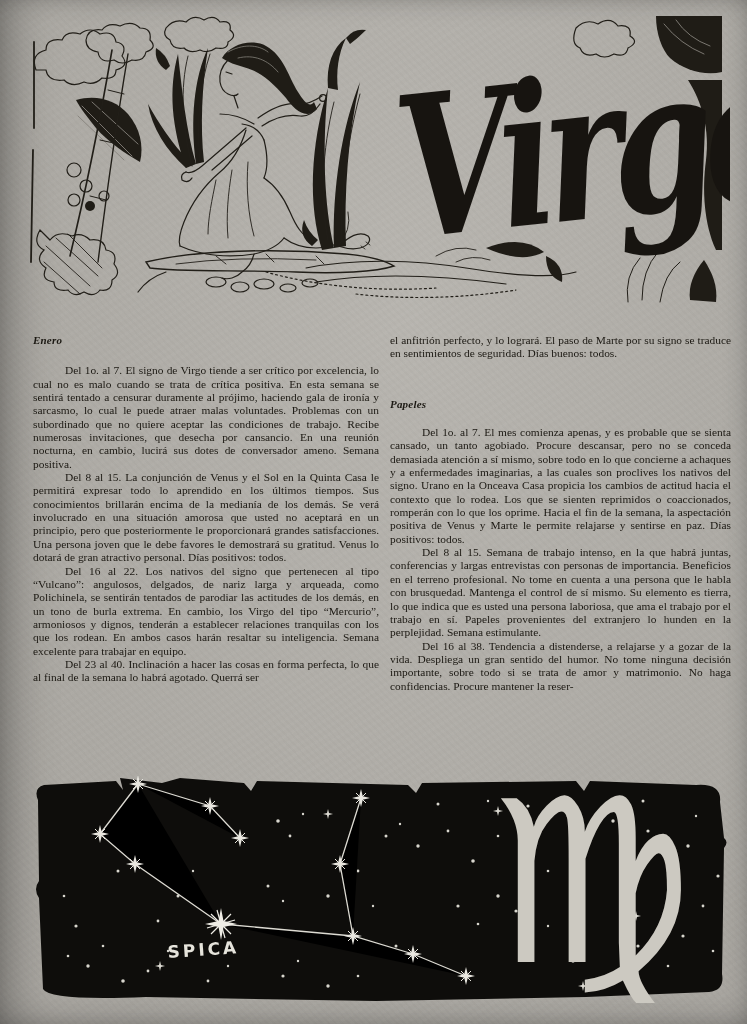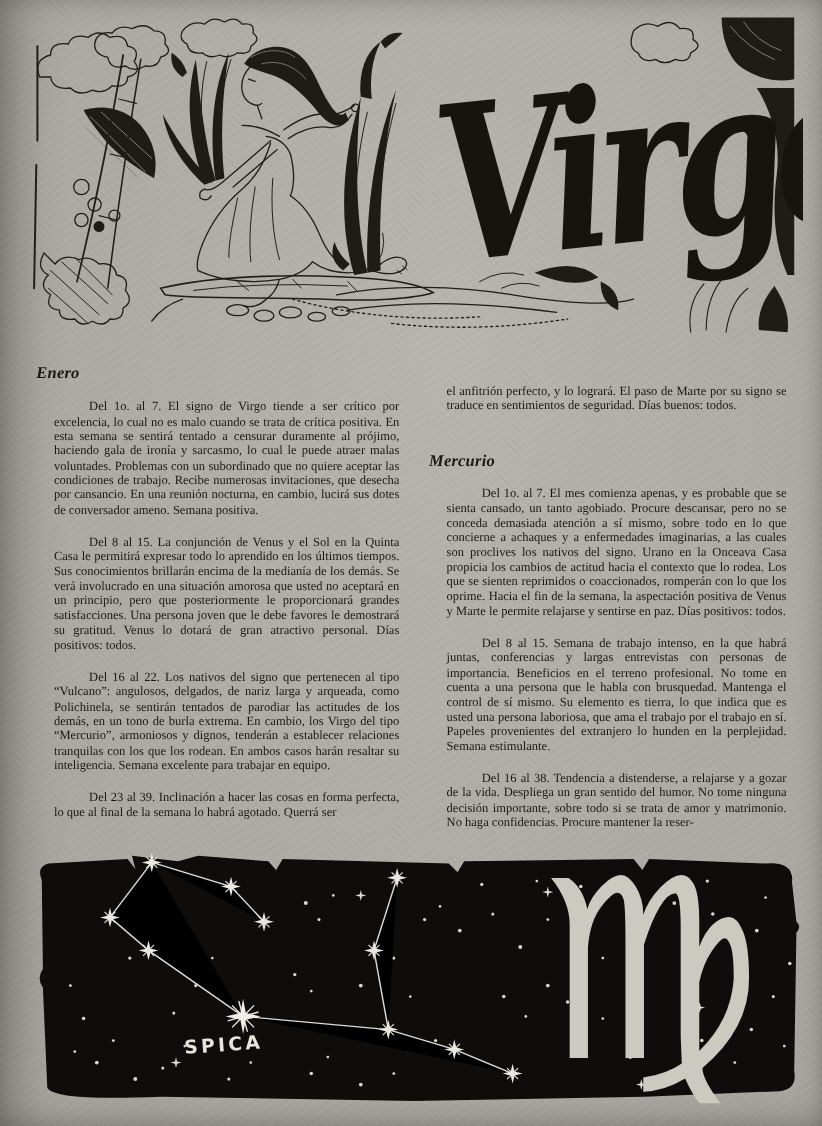--- a/index.html
+++ b/index.html
@@ -21,23 +21,23 @@
                 inset 0 14px 30px -22px rgba(0,0,0,0.18);
     color:#17140e;
   }
   .banner{position:absolute;left:16px;top:10px;width:714px;height:312px;}
   .banner svg{display:block;}
   .col{position:absolute;top:334px;text-align:justify;
        font-size:11.4px;line-height:13.35px;color:#1b1812;
        text-rendering:optimizeLegibility;}
   .col-left{left:33px;width:346px;}
   .col-right{left:390px;width:341px;}
-  .month{font-style:italic;font-weight:bold;font-size:15px;margin:0 0 17px 0;letter-spacing:.2px;font-family:Liberation Serif, serif;}
+  .month{font-style:italic;font-weight:bold;font-size:11px;margin:0 0 17px 0;letter-spacing:.2px;font-family:Liberation Serif, serif;}
   .col-right .month{margin-top:37px;margin-bottom:15px;}
-  .col p{margin:16px;text-indent:32px;}
+  .col p{margin:0;text-indent:32px;}
   .col p.cont{text-indent:0;}
   .star-panel{position:absolute;left:28px;top:776px;width:704px;height:238px;}
   .star-panel svg{display:block;}
 </style>
 </head>
 <body>
 
 <div class="page">
 
   <div class="banner">
@@ -141,26 +141,26 @@
 
       <text x="382" y="160" font-family="DejaVu Serif, serif" font-style="italic" font-weight="bold" font-size="148" letter-spacing="-11" fill="#171410" stroke="none" transform="rotate(-6 545 150) scale(1,1.32)">Virgo</text>
     </svg>
   </div>
 
   <div class="col col-left">
     <h3 class="month">Enero</h3>
     <p>Del 1o. al 7. El signo de Virgo tiende a ser crítico por excelencia, lo cual no es malo cuando se trata de crítica positiva. En esta semana se sentirá tentado a censurar duramente al prójimo, haciendo gala de ironía y sarcasmo, lo cual le puede atraer malas voluntades. Problemas con un subordinado que no quiere aceptar las condiciones de trabajo. Recibe numerosas invitaciones, que desecha por cansancio. En una reunión nocturna, en cambio, lucirá sus dotes de conversador ameno. Semana positiva.</p>
     <p>Del 8 al 15. La conjunción de Venus y el Sol en la Quinta Casa le permitirá expresar todo lo aprendido en los últimos tiempos. Sus conocimientos brillarán encima de la medianía de los demás. Se verá involucrado en una situación amorosa que usted no aceptará en un principio, pero que posteriormente le proporcionará grandes satisfacciones. Una persona joven que le debe favores le demostrará su gratitud. Venus lo dotará de gran atractivo personal. Días positivos: todos.</p>
     <p>Del 16 al 22. Los nativos del signo que pertenecen al tipo “Vulcano”: angulosos, delgados, de nariz larga y arqueada, como Polichinela, se sentirán tentados de parodiar las actitudes de los demás, en un tono de burla extrema. En cambio, los Virgo del tipo “Mercurio”, armoniosos y dignos, tenderán a establecer relaciones tranquilas con los que los rodean. En ambos casos harán resaltar su inteligencia. Semana excelente para trabajar en equipo.</p>
-    <p>Del 23 al 39. Inclinación a hacer las cosas en forma perfecta, lo que al final de la semana lo habrá agotado. Querrá ser</p>
+    <p>Del 23 al 40. Inclinación a hacer las cosas en forma perfecta, lo que al final de la semana lo habrá agotado. Querrá ser</p>
   </div>
 
   <div class="col col-right">
     <p class="cont">el anfitrión perfecto, y lo logrará. El paso de Marte por su signo se traduce en sentimientos de seguridad. Días buenos: todos.</p>
-    <h3 class="month">Mercurio</h3>
+    <h3 class="month">Papeles</h3>
     <p>Del 1o. al 7. El mes comienza apenas, y es probable que se sienta cansado, un tanto agobiado. Procure descansar, pero no se conceda demasiada atención a sí mismo, sobre todo en lo que concierne a achaques y a enfermedades imaginarias, a las cuales son proclives los nativos del signo. Urano en la Onceava Casa propicia los cambios de actitud hacia el contexto que lo rodea. Los que se sienten reprimidos o coaccionados, romperán con lo que los oprime. Hacia el fin de la semana, la aspectación positiva de Venus y Marte le permite relajarse y sentirse en paz. Días positivos: todos.</p>
     <p>Del 8 al 15. Semana de trabajo intenso, en la que habrá juntas, conferencias y largas entrevistas con personas de importancia. Beneficios en el terreno profesional. No tome en cuenta a una persona que le habla con brusquedad. Mantenga el control de sí mismo. Su elemento es tierra, lo que indica que es usted una persona laboriosa, que ama el trabajo por el trabajo en sí. Papeles provenientes del extranjero lo hunden en la perplejidad. Semana estimulante.</p>
     <p>Del 16 al 38. Tendencia a distenderse, a relajarse y a gozar de la vida. Despliega un gran sentido del humor. No tome ninguna decisión importante, sobre todo si se trata de amor y matrimonio. No haga confidencias. Procure mantener la reser-</p>
   </div>
 
   <div class="star-panel">
     <svg width="704" height="238" viewBox="0 0 704 238">
       <defs>
         <g id="cstar">
           <path d="M0,-9 L1.8,-1.8 L9,0 L1.8,1.8 L0,9 L-1.8,1.8 L-9,0 L-1.8,-1.8 Z" fill="#e9e7e0"></path>

